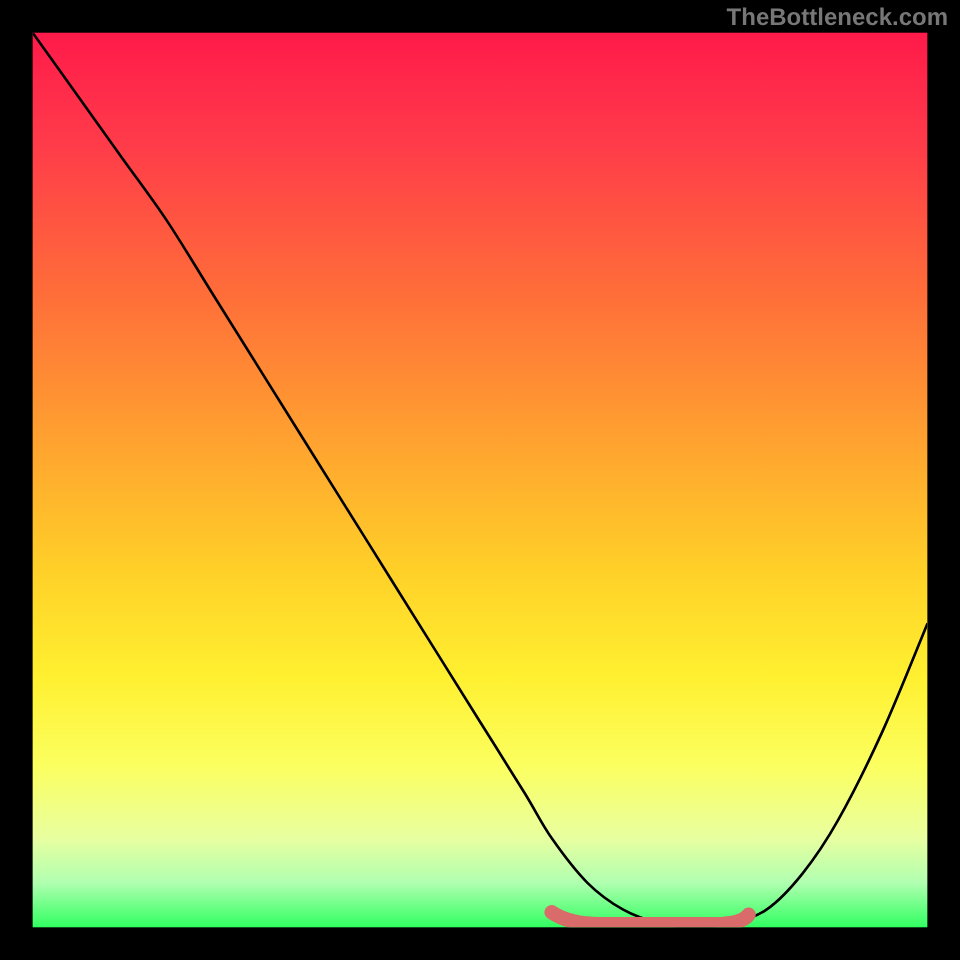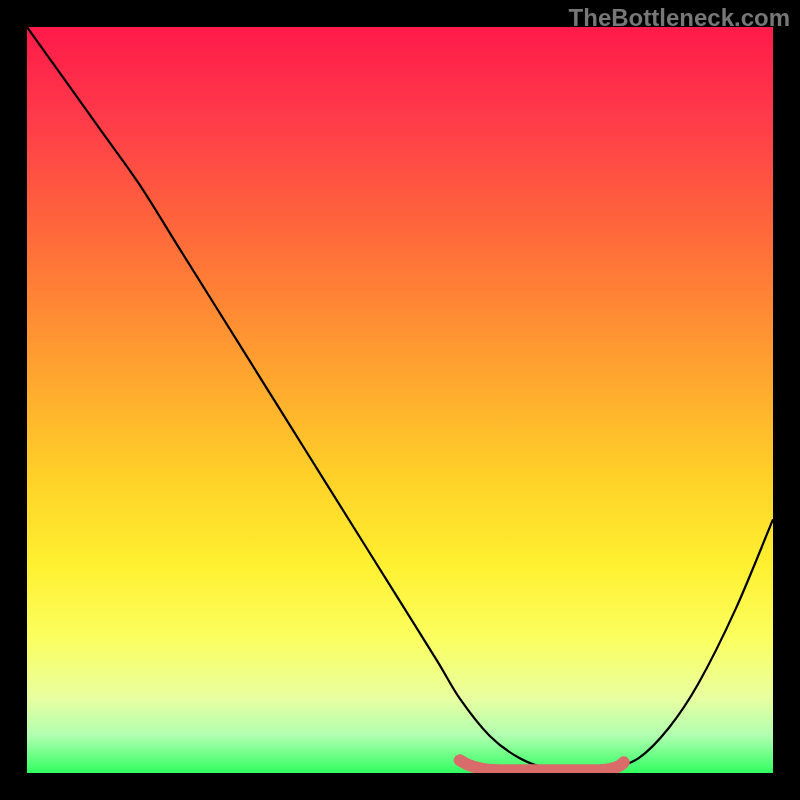--- a/index.html
+++ b/index.html
@@ -9,21 +9,21 @@
     background: #000;
     position: relative;
     font-family: Arial, sans-serif;
     overflow: hidden;
   }
   .watermark {
     position: absolute;
     top: 4px;
     right: 10px;
     color: #777;
-    font-size: 24px;
+    font-size: 20px;
     font-weight: bold;
     z-index: 10;
     text-align: center;
   }
   .plot-area {
     position: absolute;
     left: 27px;
     top: 27px;
     width: 746px;
     height: 746px;

